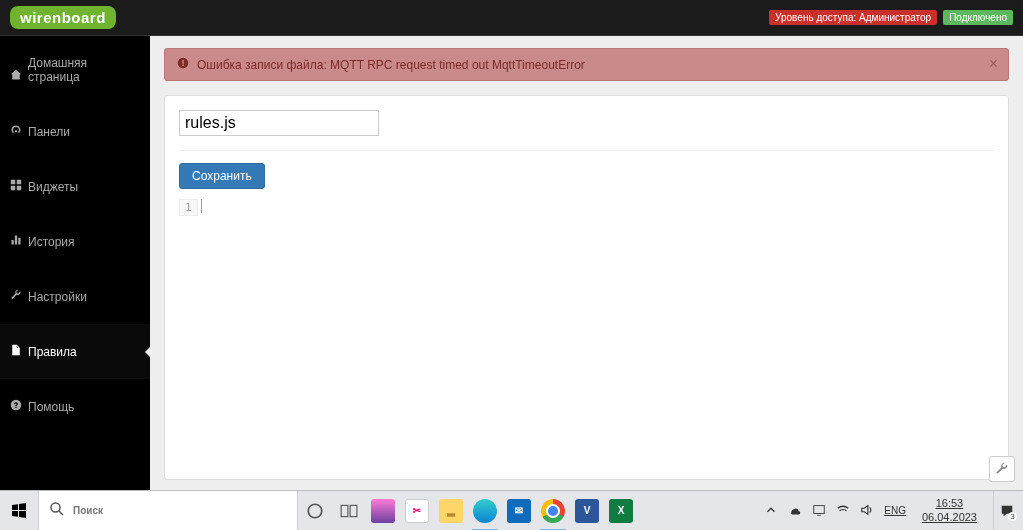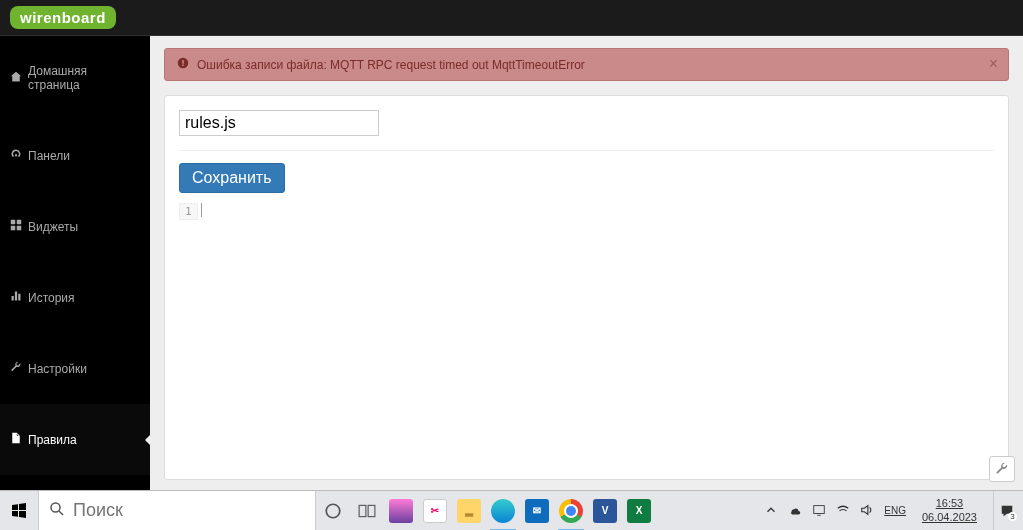--- a/index.html
+++ b/index.html
@@ -9,62 +9,66 @@
   .navbar { height: 36px; background: #1b1b1b; border-bottom: 1px solid #333; display: flex; align-items: center; padding: 0 10px; }
   .logo { background: #6fb32e; color: #fff; font-weight: bold; font-size: 15px; padding: 3px 10px; border-radius: 8px; letter-spacing: 0.5px; }
   .navbar-right { margin-left: auto; display: flex; gap: 6px; align-items: center; }
   .badge { font-size: 10px; padding: 2px 6px; border-radius: 2px; color: #fff; }
   .badge-red { background: #c9302c; }
   .badge-green { background: #5cb85c; }
 
   
   .main { display: flex; height: calc(100% - 36px - 40px); }
   .sidebar { width: 150px; background: #000; color: #aaa; flex-shrink: 0; }
-  .side-item { display: flex; align-items: center; gap: 6px; padding: 28px 10px; font-size: 12px; cursor: pointer; }
+  .side-item { display: flex; align-items: flex-end; gap: 6px; padding: 20px 10px; font-size: 12px; cursor: pointer; }
   .side-item.active { background: #0a0a0a; color: #fff; position: relative; }
   .side-item.active::after { content: ""; position: absolute; right: -1px; top: 50%; transform: translateY(-50%); border: 6px solid transparent; border-right-color: #eee; }
   .side-icon svg { width: 12px; height: 12px; fill: currentColor; }
 
   .content { flex: 1; background: #eee; padding: 12px 14px; position: relative; overflow: hidden; }
   
   .alert { background: #c98a89; border: 1px solid #b87776; color: #7a2b2a; padding: 8px 12px; border-radius: 3px; display: flex; align-items: center; gap: 8px; font-size: 12px; position: relative; margin-bottom: 14px; }
   .alert .close { position: absolute; right: 10px; top: 6px; color: #7a2b2a; opacity: 0.5; font-size: 16px; cursor: pointer; }
 
   .panel { background: #fff; border: 1px solid #ddd; border-radius: 3px; padding: 14px; height: calc(100% - 45px); position: relative; }
   .filename { width: 200px; font-size: 16px; padding: 3px 5px; border: 1px solid #ccc; font-family: inherit; }
   .hr { border: none; border-top: 1px solid #eee; margin: 14px 0 12px; }
-  .save-btn { background: #337ab7; color: #fff; border: 1px solid #2e6da4; padding: 5px 12px; border-radius: 3px; font-size: 16px; cursor: pointer; }
+  .save-btn { background: #337ab7; color: #fff; border: 1px solid #2e6da4; padding: 5px 12px; border-radius: 3px; font-size: 12px; cursor: pointer; }
   
   .editor { margin-top: 10px; display: flex; font-family: Consolas, monospace; font-size: 11px; }
   .gutter { background: #f7f7f7; border: 1px solid #eee; padding: 1px 5px; color: #999; text-align: right; }
   .code-line { border-left: 1px solid #999; margin-left: 3px; padding-left: 1px; height: 14px; }
 
   .wrench { position: absolute; right: 8px; bottom: 8px; width: 26px; height: 26px; background: #fff; border: 1px solid #ccc; border-radius: 3px; display: flex; align-items: center; justify-content: center; color: #888; cursor: pointer; }
   .wrench svg { width: 14px; height: 14px; fill: currentColor; }
 
   
   .taskbar { position: absolute; bottom: 0; left: 0; right: 0; height: 40px; background: #e4e6ea; border-top: 1px solid #bbb; display: flex; align-items: center; }
   .start { width: 38px; height: 40px; display: flex; align-items: center; justify-content: center; }
   .start svg { width: 16px; height: 16px; fill: #000; }
   .search { flex: 0 0 260px; height: 40px; background: #fff; display: flex; align-items: center; padding: 0 10px; gap: 8px; border-left: 1px solid #ccc; border-right: 1px solid #ccc; }
-  .search input { border: none; outline: none; font-size: 18px; flex: 1; }
+  .search input { border: none; outline: none; font-size: 10px; flex: 1; font-weight: bold; }
   .task-icons { display: flex; align-items: center; height: 100%; }
   .task-icon { width: 34px; height: 40px; display: flex; align-items: center; justify-content: center; position: relative; }
   .task-icon.active::after { content: ""; position: absolute; bottom: 0; left: 4px; right: 4px; height: 2px; background: #76b9ed; }
   .ticon { width: 24px; height: 24px; border-radius: 3px; display: flex; align-items: center; justify-content: center; font-size: 10px; font-weight: bold; color: #fff; font-family: Arial; }
   .tray { margin-left: auto; display: flex; align-items: center; padding-right: 4px; gap: 10px; font-size: 10px; color: #333; text-decoration: underline; }
   .tray svg { width: 14px; height: 14px; fill: #333; }
   .clock { text-align: center; line-height: 1.2; font-size: 11px; padding: 0 6px; }
   .notif { width: 26px; height: 40px; display: flex; align-items: center; justify-content: center; border-left: 1px solid #ccc; }
 </style>
 </head>
 <body>
 
 <div class="navbar">
   <span class="logo">wirenboard</span>
+  <div class="navbar-right">
+    <span class="badge badge-red">Уровень доступа: Администратор</span>
+    <span class="badge badge-green">Подключено</span>
+  </div>
 </div>
 
 <div class="main">
 
   <div class="sidebar">
     <div class="side-item">
       <span class="side-icon"><svg viewBox="0 0 16 16">
             <path d="M8 1l7 6h-2v7H3V7H1z"></path>
           </svg></span>
       <span>Домашняя страница</span>

